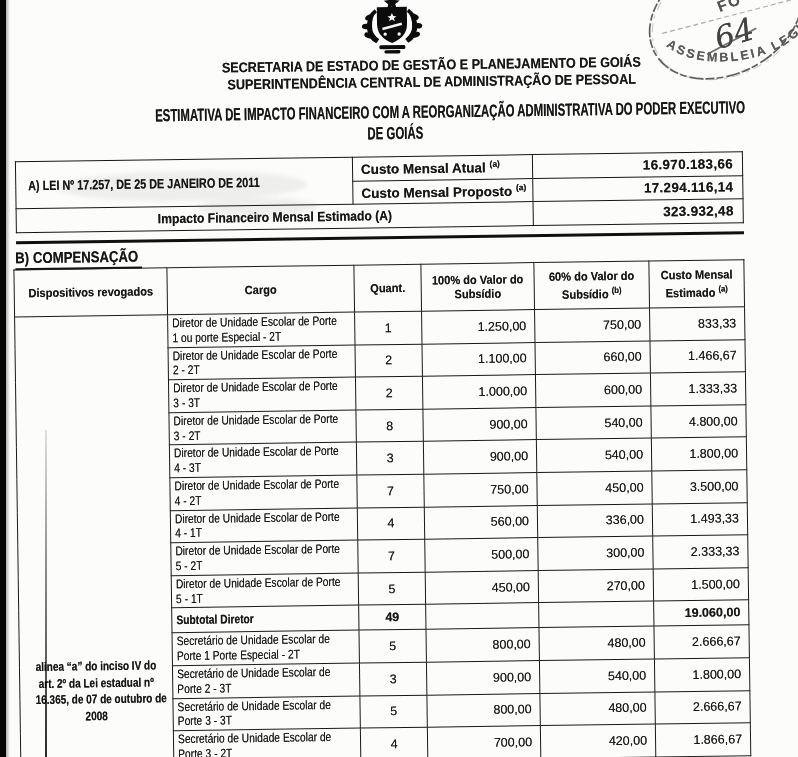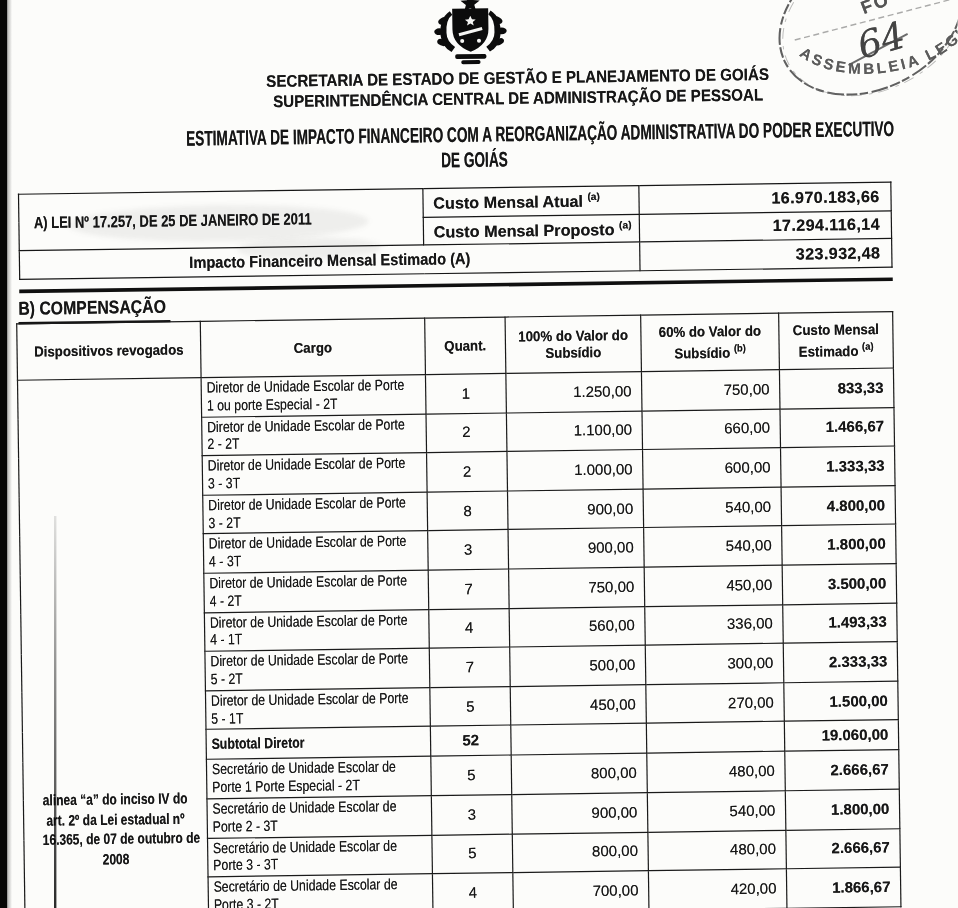--- a/index.html
+++ b/index.html
@@ -49,21 +49,21 @@
   #tableB thead tr{height:47px;}
   #tableB th{font-weight:bold;font-size:12px;text-align:center;vertical-align:middle;line-height:14.5px;}
   .hline{white-space:nowrap;transform:scaleX(.92);transform-origin:50% 50%;}
   #tableB tbody tr.datarow{height:32px;}
   #tableB tbody tr.subtotal{height:25px;}
   #tableB tbody td{font-size:12.5px;vertical-align:middle;}
   td.cargo{padding:1px 2px 1px 4px !important;line-height:14.8px;}
   .cargoline{white-space:nowrap;transform:scaleX(.82);transform-origin:0 50%;}
   td.quant{text-align:center;}
   td.v100,td.v60{text-align:right;padding-right:8px !important;}
-  td.custo{text-align:right;padding-right:8px !important;font-weight:bold;}
+  td.custo{text-align:right;padding-right:8px !important;font-weight:normal;}
   tr.subtotal td{font-weight:bold;}
   td.dispositivos{vertical-align:top;text-align:center;font-weight:bold;font-size:12.5px;line-height:16.5px;padding-top:303px !important;}
   .cline{white-space:nowrap;transform:scaleX(.8);transform-origin:50% 50%;text-align:center;}
   sup{font-size:8.5px;letter-spacing:0;}
 </style>
 </head>
 <body>
 
 <div id="doc">
 
@@ -270,21 +270,21 @@
           </td>
           <td class="quant">5</td>
           <td class="v100">450,00</td>
           <td class="v60">270,00</td>
           <td class="custo">1.500,00</td>
         </tr>
         <tr class="subtotal">
           <td class="cargo">
             <div class="cargoline">Subtotal Diretor</div>
           </td>
-          <td class="quant">52</td>
+          <td class="quant">49</td>
           <td class="v100"></td>
           <td class="v60"></td>
           <td class="custo">19.060,00</td>
         </tr>
         <tr class="datarow">
           <td class="cargo">
             <div class="cargoline">Secretário de Unidade Escolar de</div>
             <div class="cargoline">Porte 1 Porte Especial - 2T</div>
           </td>
           <td class="quant">5</td>

